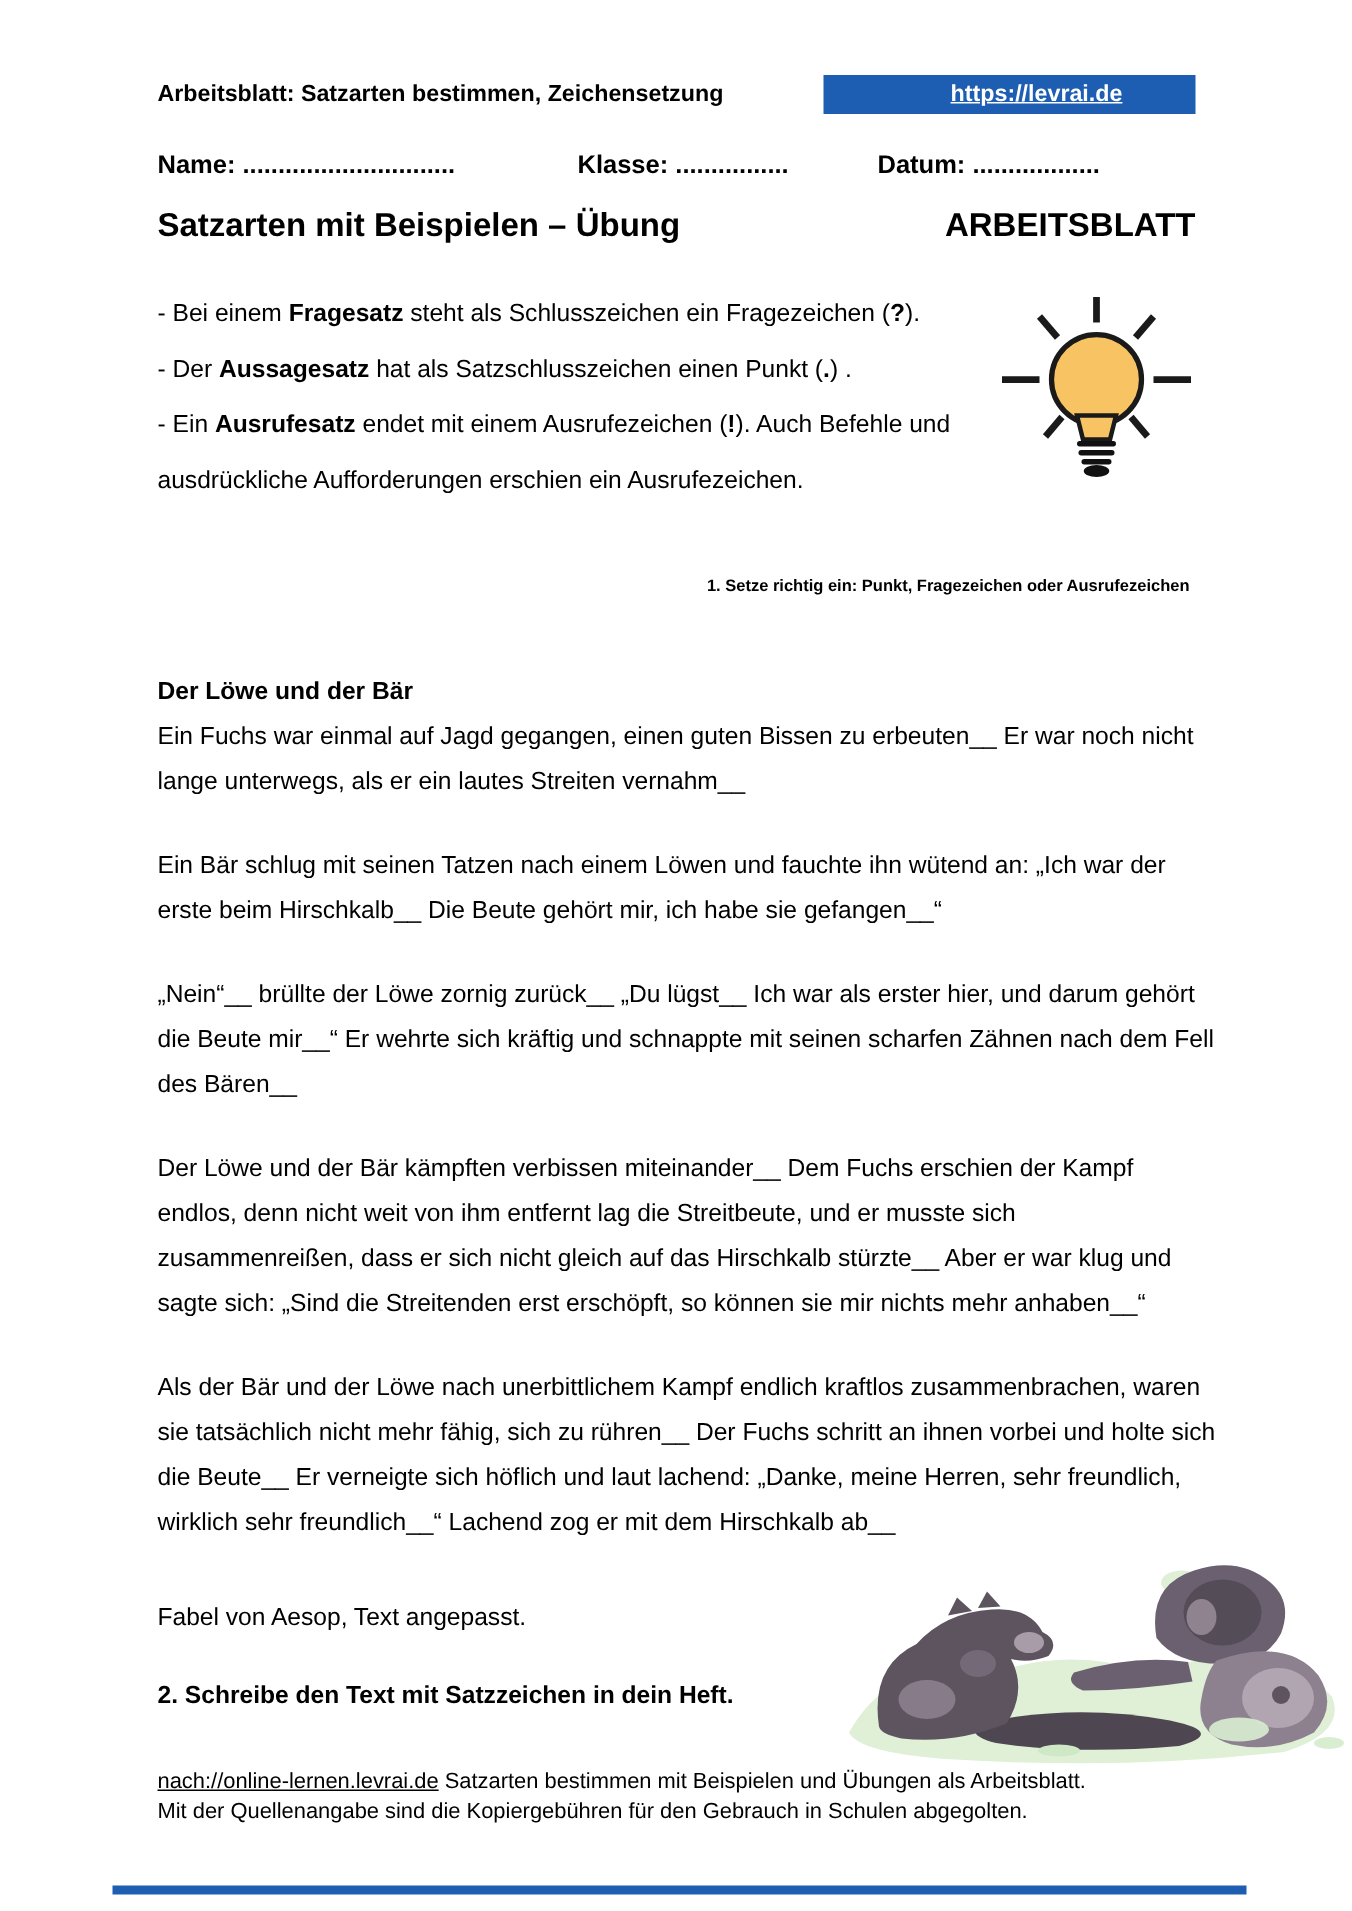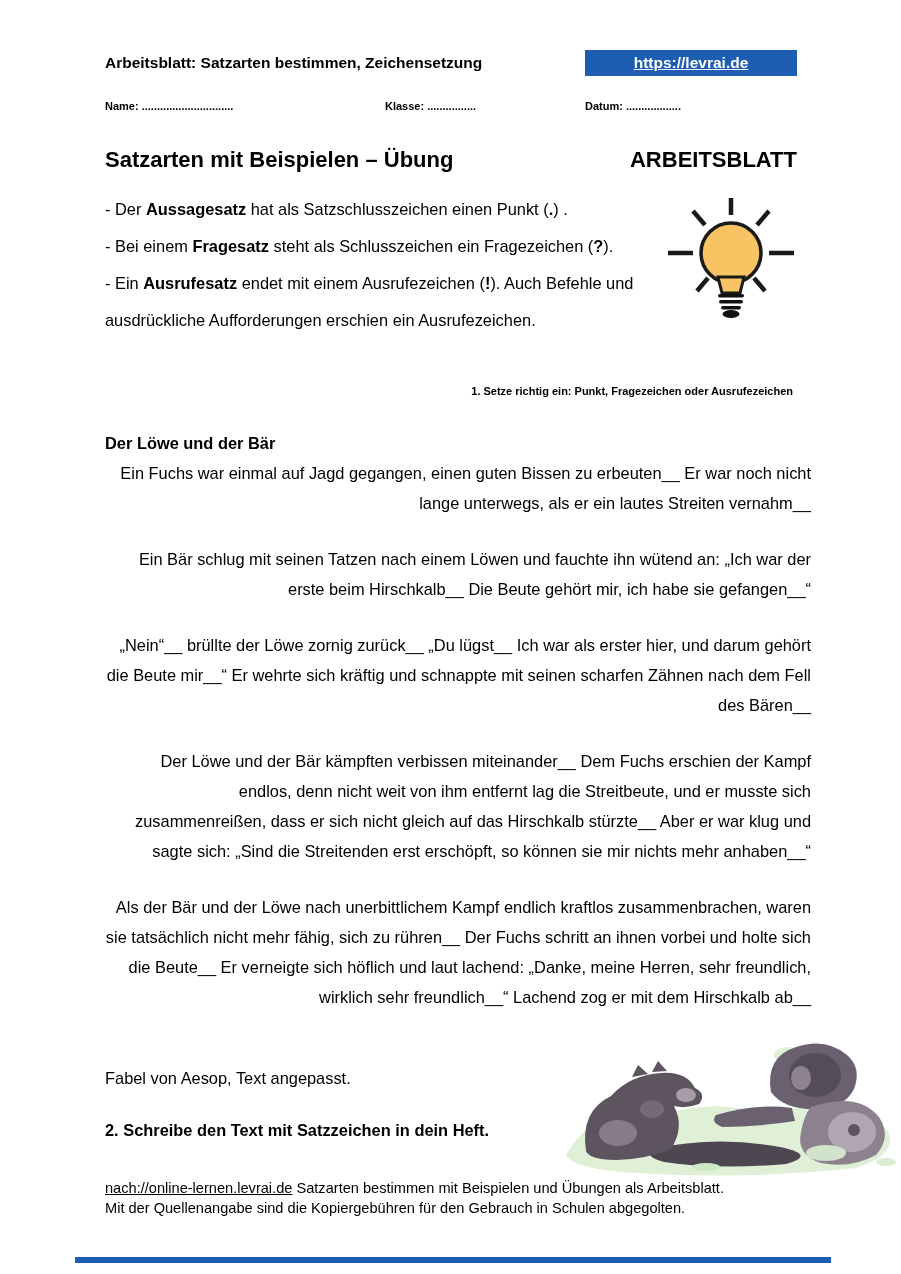--- a/index.html
+++ b/index.html
@@ -10,44 +10,44 @@
     font-family:"Liberation Sans", sans-serif;
     color:#000;
     overflow:hidden;
   }
   
   .header-row{position:absolute;top:50px;left:105px;width:692px;display:flex;justify-content:space-between;align-items:center;}
   .ws-label{font-size:15.5px;font-weight:bold;letter-spacing:0;}
   .site-link-box{
     width:212px;height:26px;background:#1d5eb2;
     display:flex;align-items:center;justify-content:center;
-    text-decoration:none;cursor:pointer;
+    text-decoration:none;cursor:pointer;padding-left:36px;
   }
   .site-link-box span{color:#ffffff;font-weight:bold;font-size:15.5px;text-decoration:underline;}
   
-  .meta-row{position:absolute;top:100px;left:105px;width:700px;display:flex;font-weight:bold;font-size:11px;}
+  .meta-row{position:absolute;top:100px;left:105px;width:700px;display:flex;font-weight:bold;font-size:17px;}
   .meta-name{width:280px;}
   .meta-klasse{width:200px;}
   .meta-datum{flex:1;}
   
   .title-row{position:absolute;top:137px;left:105px;width:692px;display:flex;justify-content:space-between;align-items:baseline;}
-  .page-title{font-size:22px;font-weight:bold;margin-top:10px;}
+  .page-title{font-size:22px;font-weight:bold;}
   .badge{font-size:22px;font-weight:bold;}
   
   .rules{position:absolute;top:191px;left:105px;width:572px;font-size:16.4px;line-height:37px;}
   .rules b{font-weight:bold;}
   
   .bulb{position:absolute;top:194px;left:660px;width:142px;height:134px;}
   
   .ex1-heading{position:absolute;top:381px;left:93px;width:700px;font-size:11px;font-weight:bold;line-height:20px;text-align:right;}
   .ex2-heading{position:absolute;top:1118px;left:105px;width:560px;font-size:16.4px;font-weight:bold;line-height:24px;}
   
-  .story{position:absolute;top:428px;left:105px;width:706px;font-size:16.4px;line-height:30px;}
+  .story{position:absolute;top:446px;left:105px;width:706px;font-size:16.4px;line-height:30px;}
   .story-title{font-weight:bold;}
-  .story p{margin:0 0 26px 0;text-align:right;}
+  .story p{margin:0 0 26px 0;}
   .attribution{position:absolute;top:1063px;left:105px;width:450px;font-size:16.4px;line-height:30px;}
   
   .animals{position:absolute;top:1037px;left:556px;width:344px;height:142px;}
   
   .footer{position:absolute;top:1178px;left:105px;width:720px;font-size:14.6px;line-height:20px;}
   .footer a{color:#000;text-decoration:underline;cursor:pointer;}
   
   .bottom-rule{position:absolute;top:1257px;left:75px;width:756px;height:6px;background:#1d5eb2;}
 </style>
 </head>
@@ -67,22 +67,22 @@
     <div class="meta-klasse">Klasse: ................</div>
     <div class="meta-datum">Datum: ..................</div>
   </div>
 
   <div class="title-row">
     <div class="page-title">Satzarten mit Beispielen – Übung</div>
     <div class="badge">ARBEITSBLATT</div>
   </div>
 
   <div class="rules">
+    <div class="rule"><span>- Bei einem </span><b>Fragesatz</b><span> steht als Schlusszeichen ein Fragezeichen (</span><b>?</b><span>).</span></div>
     <div class="rule"><span>- Der </span><b>Aussagesatz</b><span> hat als Satzschlusszeichen einen Punkt (</span><b>.</b><span>) .</span></div>
-    <div class="rule"><span>- Bei einem </span><b>Fragesatz</b><span> steht als Schlusszeichen ein Fragezeichen (</span><b>?</b><span>).</span></div>
     <div class="rule"><span>- Ein </span><b>Ausrufesatz</b><span> endet mit einem Ausrufezeichen (</span><b>!</b><span>). Auch Befehle und ausdrückliche Aufforderungen erschien ein Ausrufezeichen.</span></div>
   </div>
 
   <svg class="bulb" viewBox="0 0 142 134" xmlns="http://www.w3.org/2000/svg">
     <g stroke="#1a1a1a" stroke-width="4.5" stroke-linecap="butt">
       <line x1="71" y1="4" x2="71" y2="21"></line>
       <line x1="33" y1="17" x2="45" y2="31"></line>
       <line x1="109" y1="17" x2="97" y2="31"></line>
       <line x1="8" y1="59" x2="33" y2="59"></line>
       <line x1="109" y1="59" x2="134" y2="59"></line>

